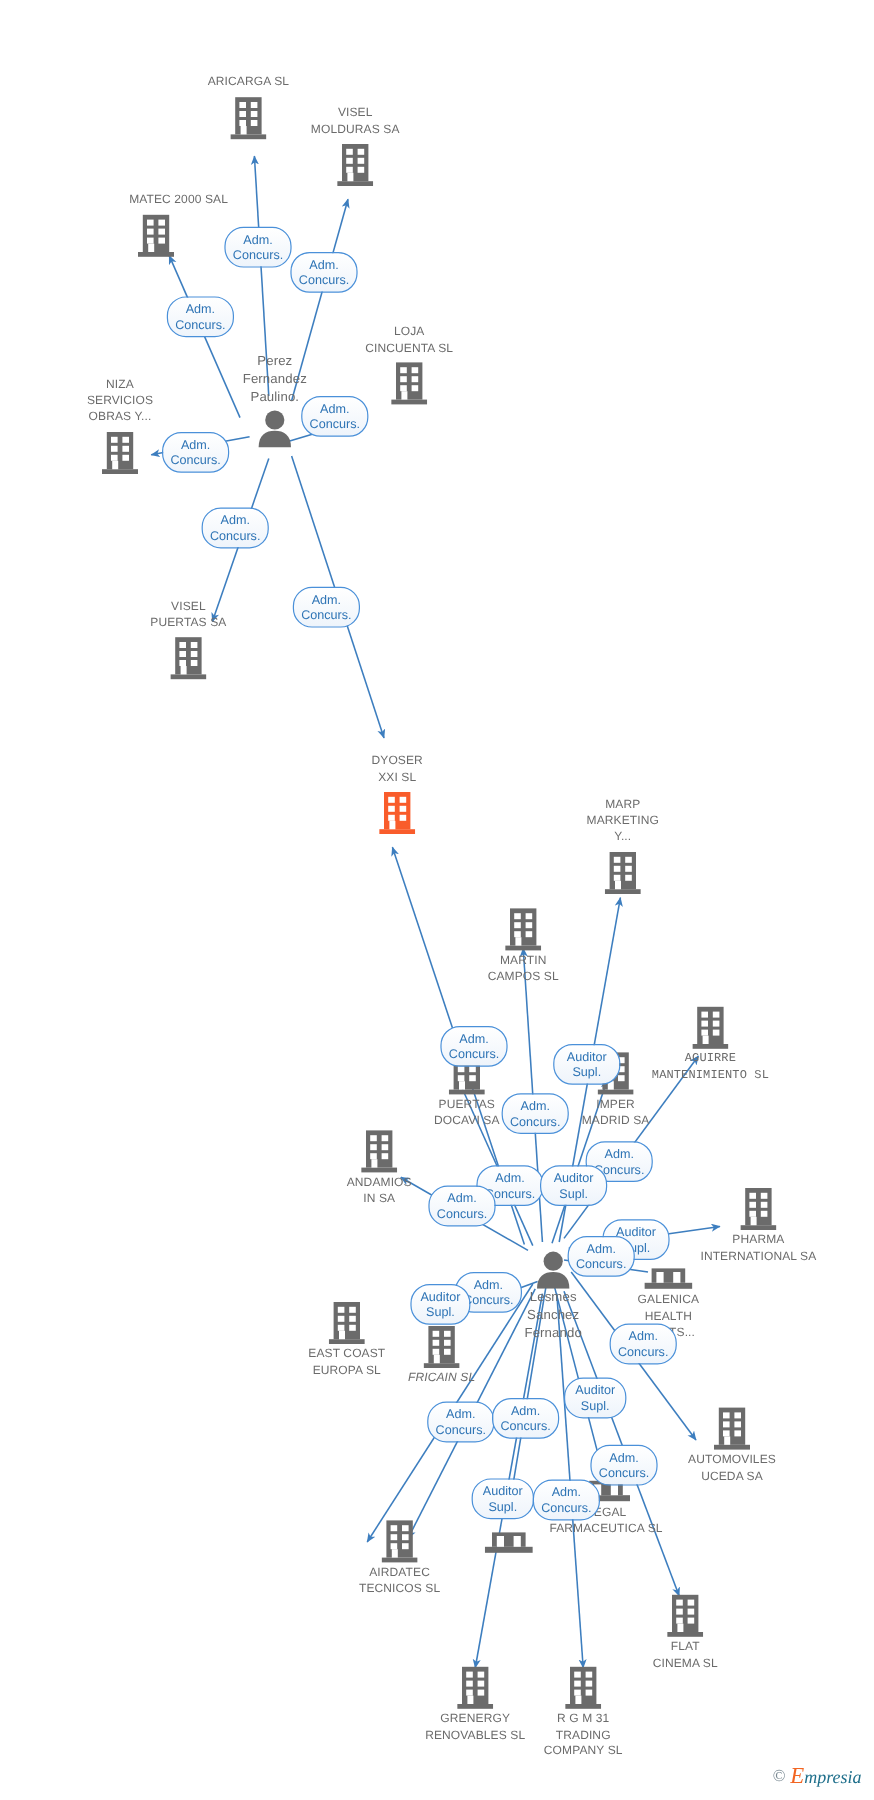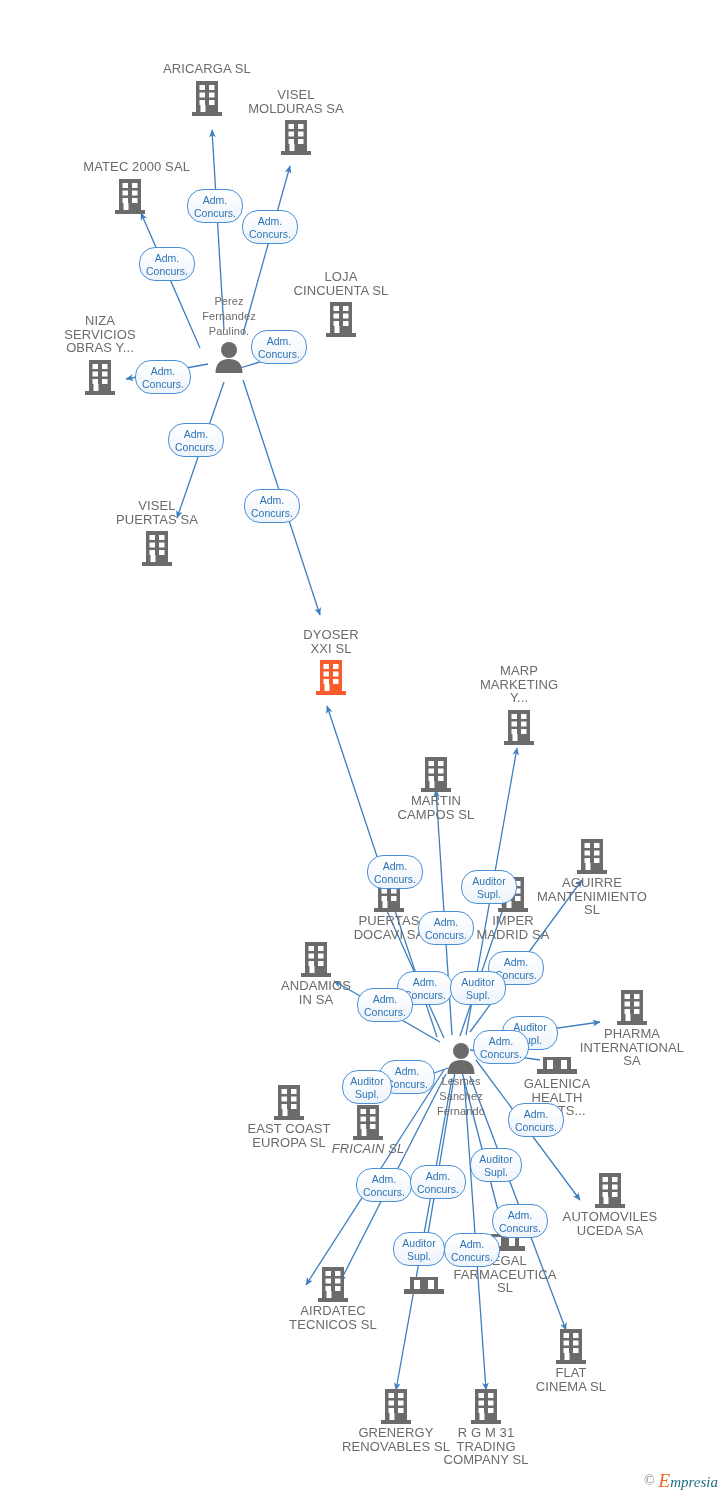--- a/index.html
+++ b/index.html
@@ -24,21 +24,21 @@
     height: 1500px;
     pointer-events: none;
   }
   .node {
     position: absolute;
     transform: translate(-50%, 0);
     text-align: center;
     width: 120px;
   }
   .node-label {
-    font-size: 13px;
+    font-size: 10px;
     line-height: 13.5px;
     color: #6b6b6b;
     letter-spacing: 0.1px;
     white-space: pre-line;
   }
   .node-label.person {
     color: #6b6b6b;
     font-size: 11px;
     line-height: 15px;
   }
@@ -287,21 +287,21 @@
             <rect x="7.5" y="12.5" width="5.5" height="5" fill="#fff"></rect>
             <rect x="17" y="12.5" width="5.5" height="5" fill="#fff"></rect>
             <rect x="7.5" y="20" width="5.5" height="5" fill="#fff"></rect>
             <rect x="17" y="20" width="5.5" height="5" fill="#fff"></rect>
             <rect x="8.5" y="25" width="5" height="7" fill="#fff"></rect>
           </svg>
         </div>
         <div class="node-label">MARTIN
 CAMPOS SL</div>
       </div>
-      <div class="node" style="left: 592px; top: 834px;">
+      <div class="node" style="left: 592px; top: 834px; font-family: Liberation Mono, monospace;">
         <div class="icon-wrap">
           <svg width="30" height="38" viewBox="0 0 30 38" xmlns="http://www.w3.org/2000/svg">
             <rect x="4" y="1" width="22" height="31" fill="#6b6b6b"></rect>
             <rect x="0" y="32" width="30" height="4" fill="#6b6b6b"></rect>
             <rect x="7.5" y="5" width="5.5" height="5" fill="#fff"></rect>
             <rect x="17" y="5" width="5.5" height="5" fill="#fff"></rect>
             <rect x="7.5" y="12.5" width="5.5" height="5" fill="#fff"></rect>
             <rect x="17" y="12.5" width="5.5" height="5" fill="#fff"></rect>
             <rect x="7.5" y="20" width="5.5" height="5" fill="#fff"></rect>
             <rect x="17" y="20" width="5.5" height="5" fill="#fff"></rect>

